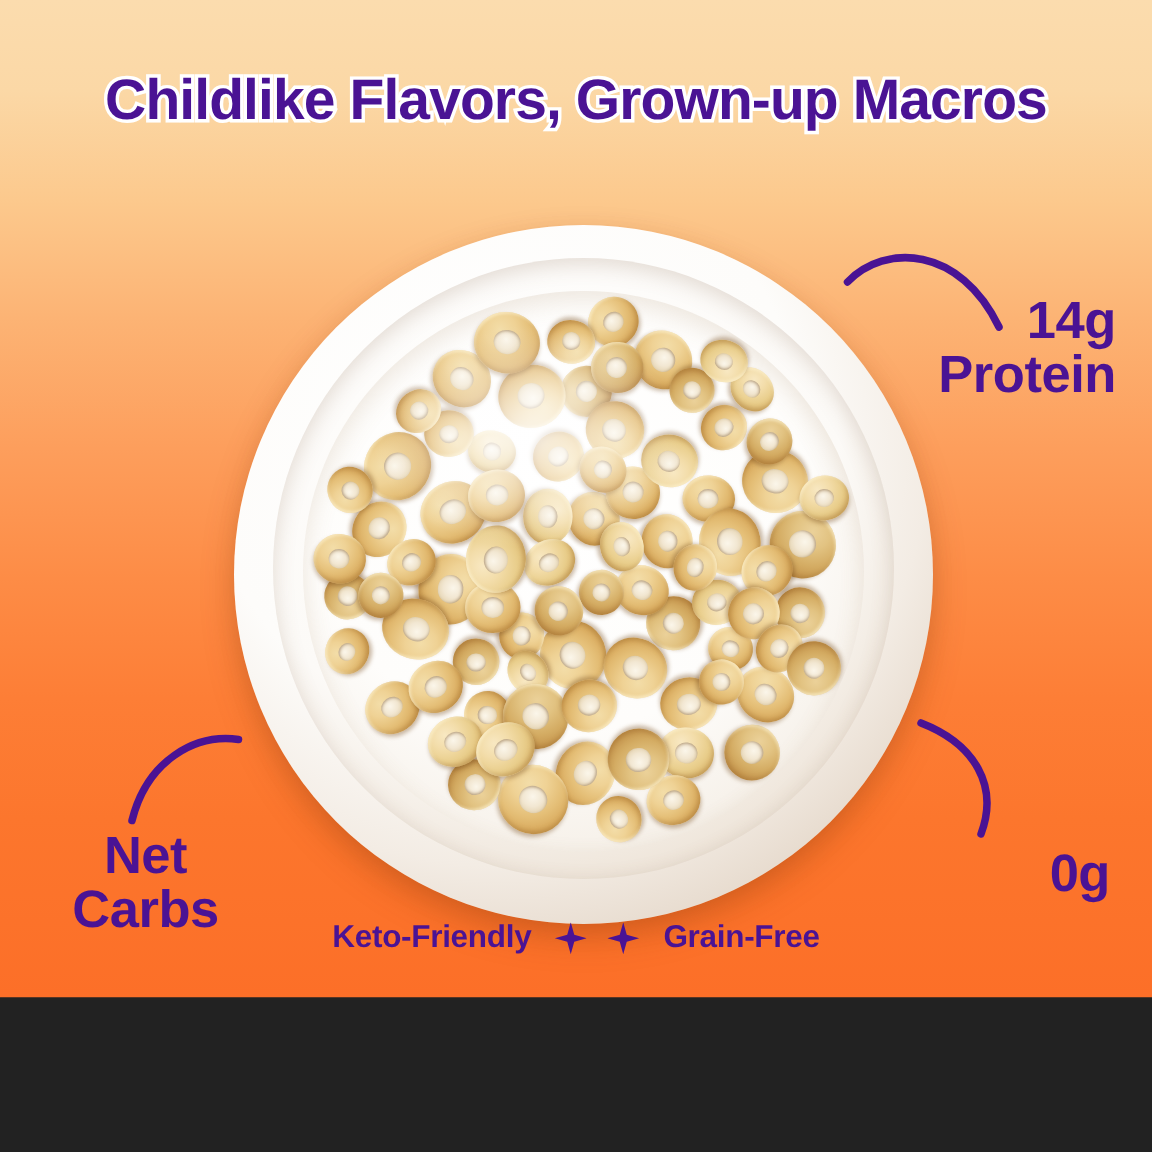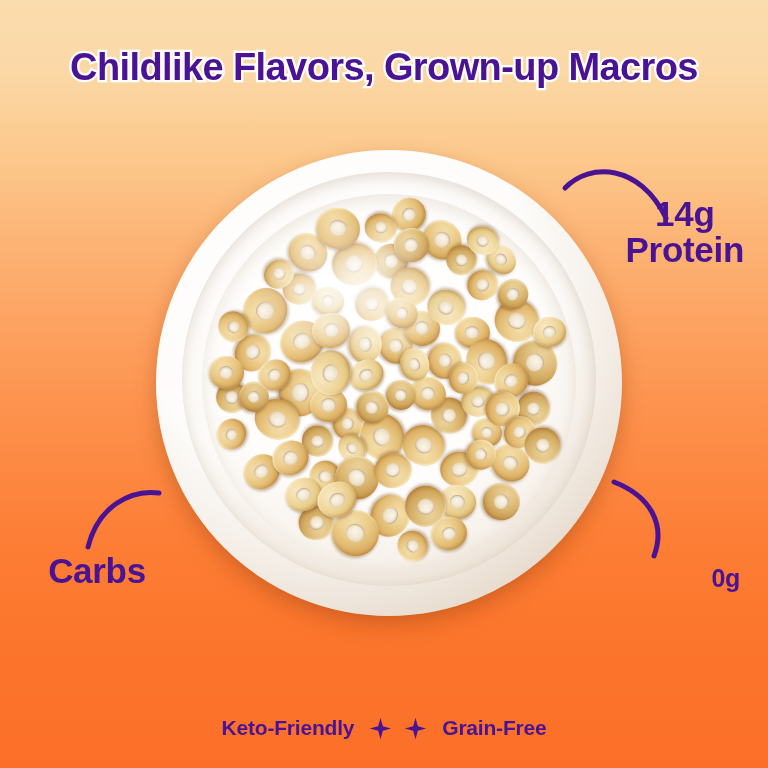--- a/index.html
+++ b/index.html
@@ -3,21 +3,21 @@
 <meta charset="utf-8">
 <style>
   html, body {
     margin: 0;
     padding: 0;
     background: #222;
   }
   #ad {
     position: relative;
     width: 768px;
-    height: 768px;
+    height: 665px;
     overflow: hidden;
     font-family: "Liberation Sans", sans-serif;
     background: linear-gradient(180deg,
         #FBDCAE 0%,
         #FBD8A6 9%,
         #FCC98D 20%,
         #FCB374 32%,
         #FD9E5C 45%,
         #FD8C46 58%,
         #FD7E36 70%,
@@ -165,22 +165,22 @@
   .callout {
     position: absolute;
     color: #4A1394;
     font-weight: 700;
     line-height: 1.04;
     letter-spacing: -0.3px;
   }
   .callout .num { display: block; }
   .callout .lbl { display: block; }
 
-  #co-protein { right: 24px; top: 196px; text-align: center; font-size: 35px; }
-  #co-sugar   { right: 28px; top: 565px; text-align: center; font-size: 25px; }
+  #co-protein { right: 24px; top: 196px; text-align: right; font-size: 35px; }
+  #co-sugar   { right: 28px; top: 565px; text-align: center; font-size: 35px; }
   #co-carbs   { left: 22px;  top: 553px; text-align: center; font-size: 35px; width: 150px;}
 
   .arc {
     position: absolute;
     overflow: visible;
   }
   .arc path {
     fill: none;
     stroke: #4A1394;
     stroke-linecap: round;
@@ -323,20 +323,21 @@
     <path d="M4 4 C 40 18, 56 46, 44 78" stroke-width="5"></path>
   </svg>
   <div class="callout" id="co-sugar">
     <span class="num">0g</span>
   </div>
 
   <svg class="arc" id="arc-carbs" viewBox="0 0 82 66">
     <path d="M8 62 C 18 22, 50 4, 79 8" stroke-width="5"></path>
   </svg>
   <div class="callout" id="co-carbs">
+    <span class="lbl">Net</span>
     <span class="lbl">Carbs</span>
   </div>
 
   <div class="badges">
     <span class="badge">Keto-Friendly</span>
     <span class="sep"></span>
     <span class="sep"></span>
     <span class="badge">Grain-Free</span>
   </div>
 

